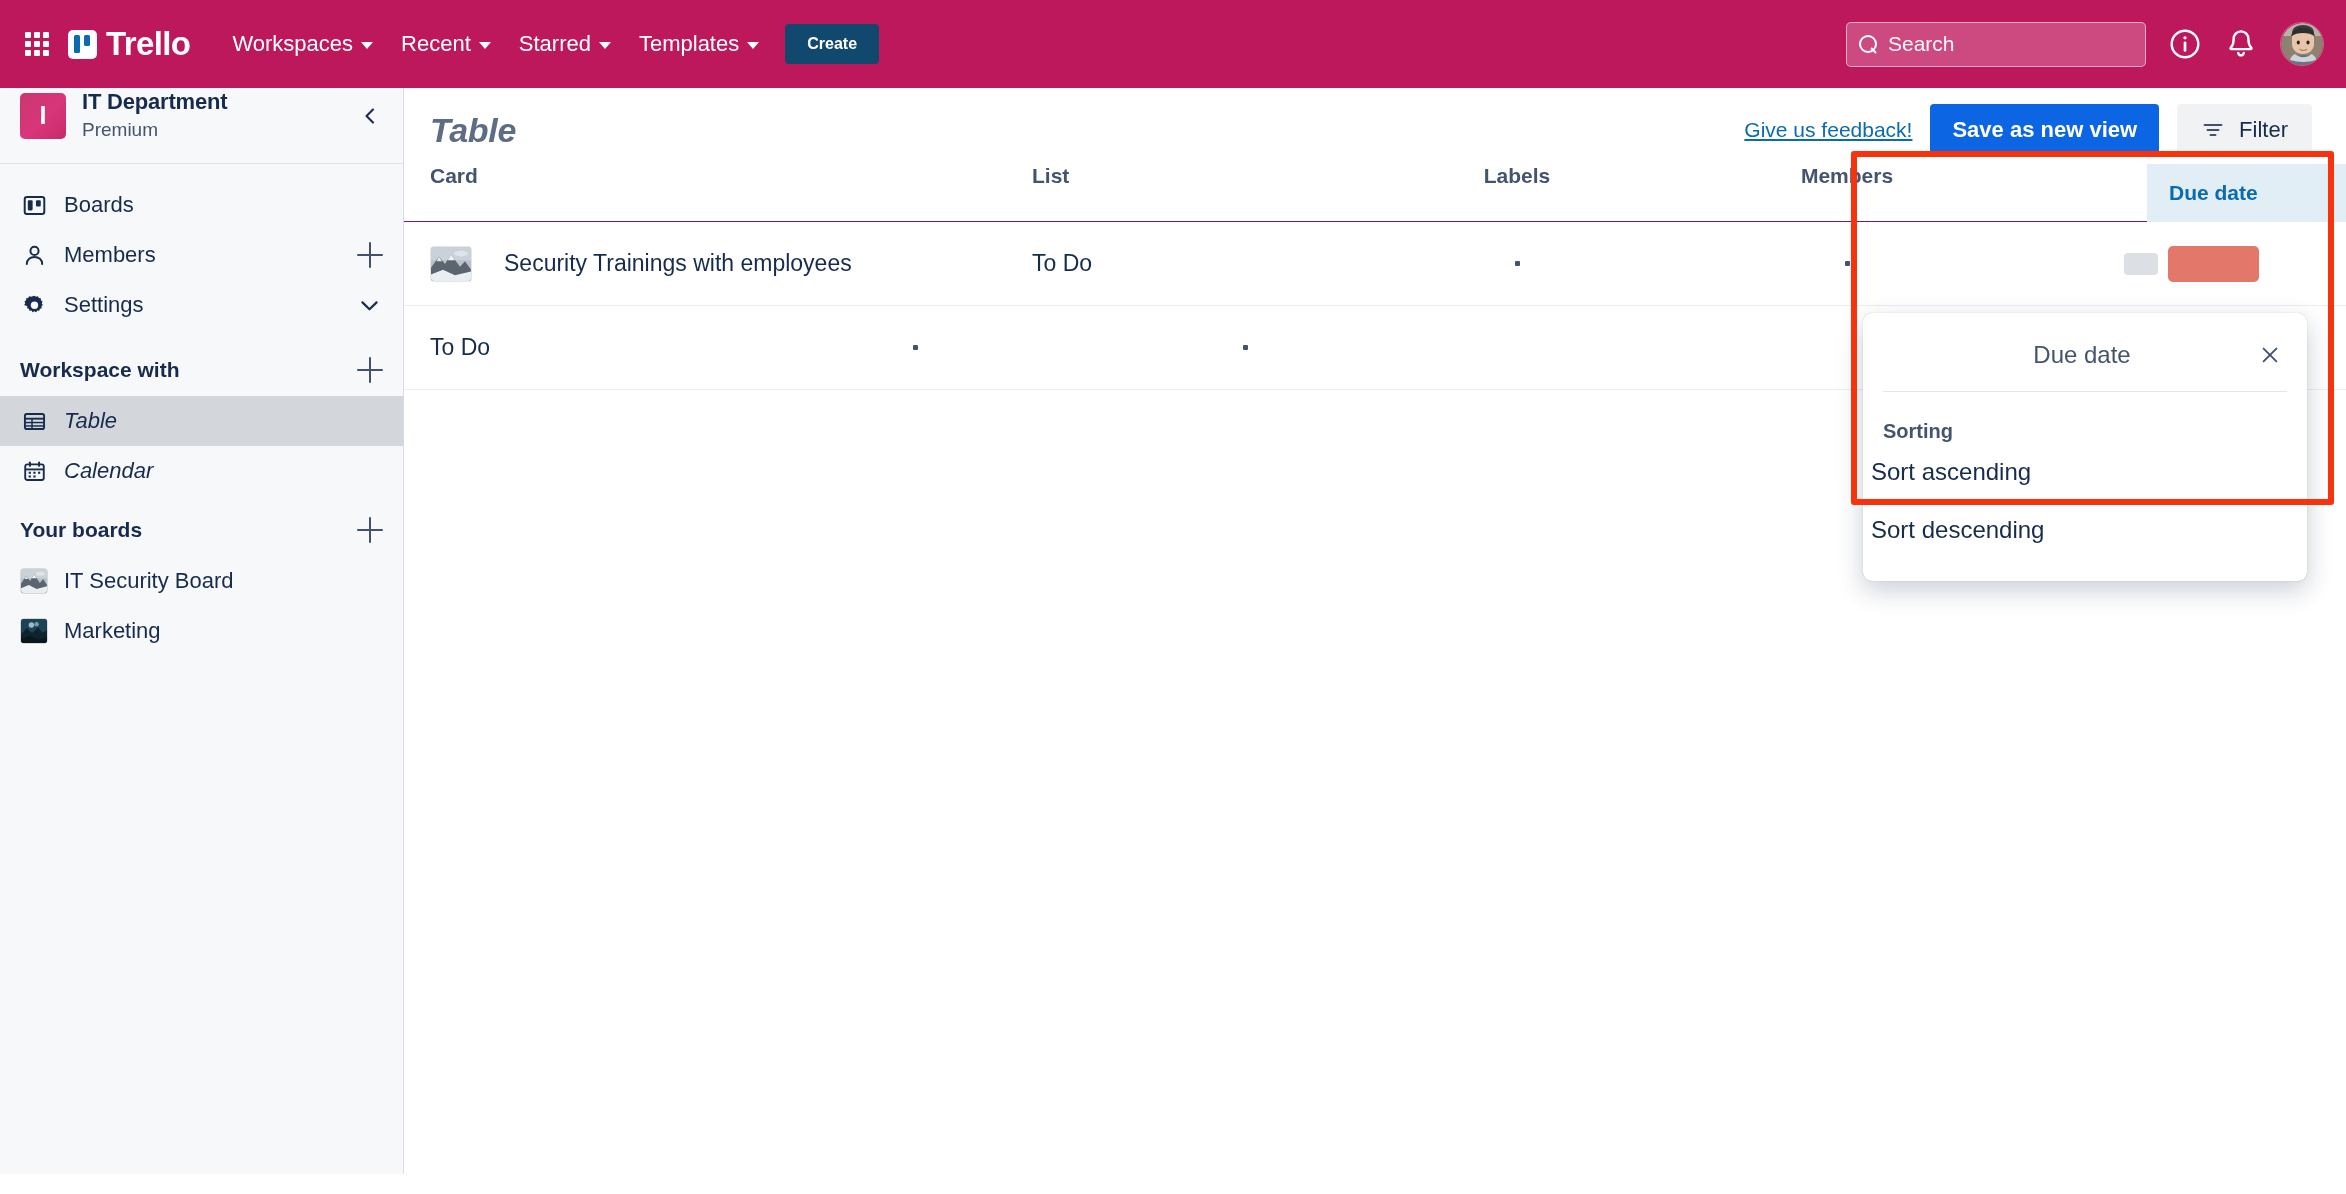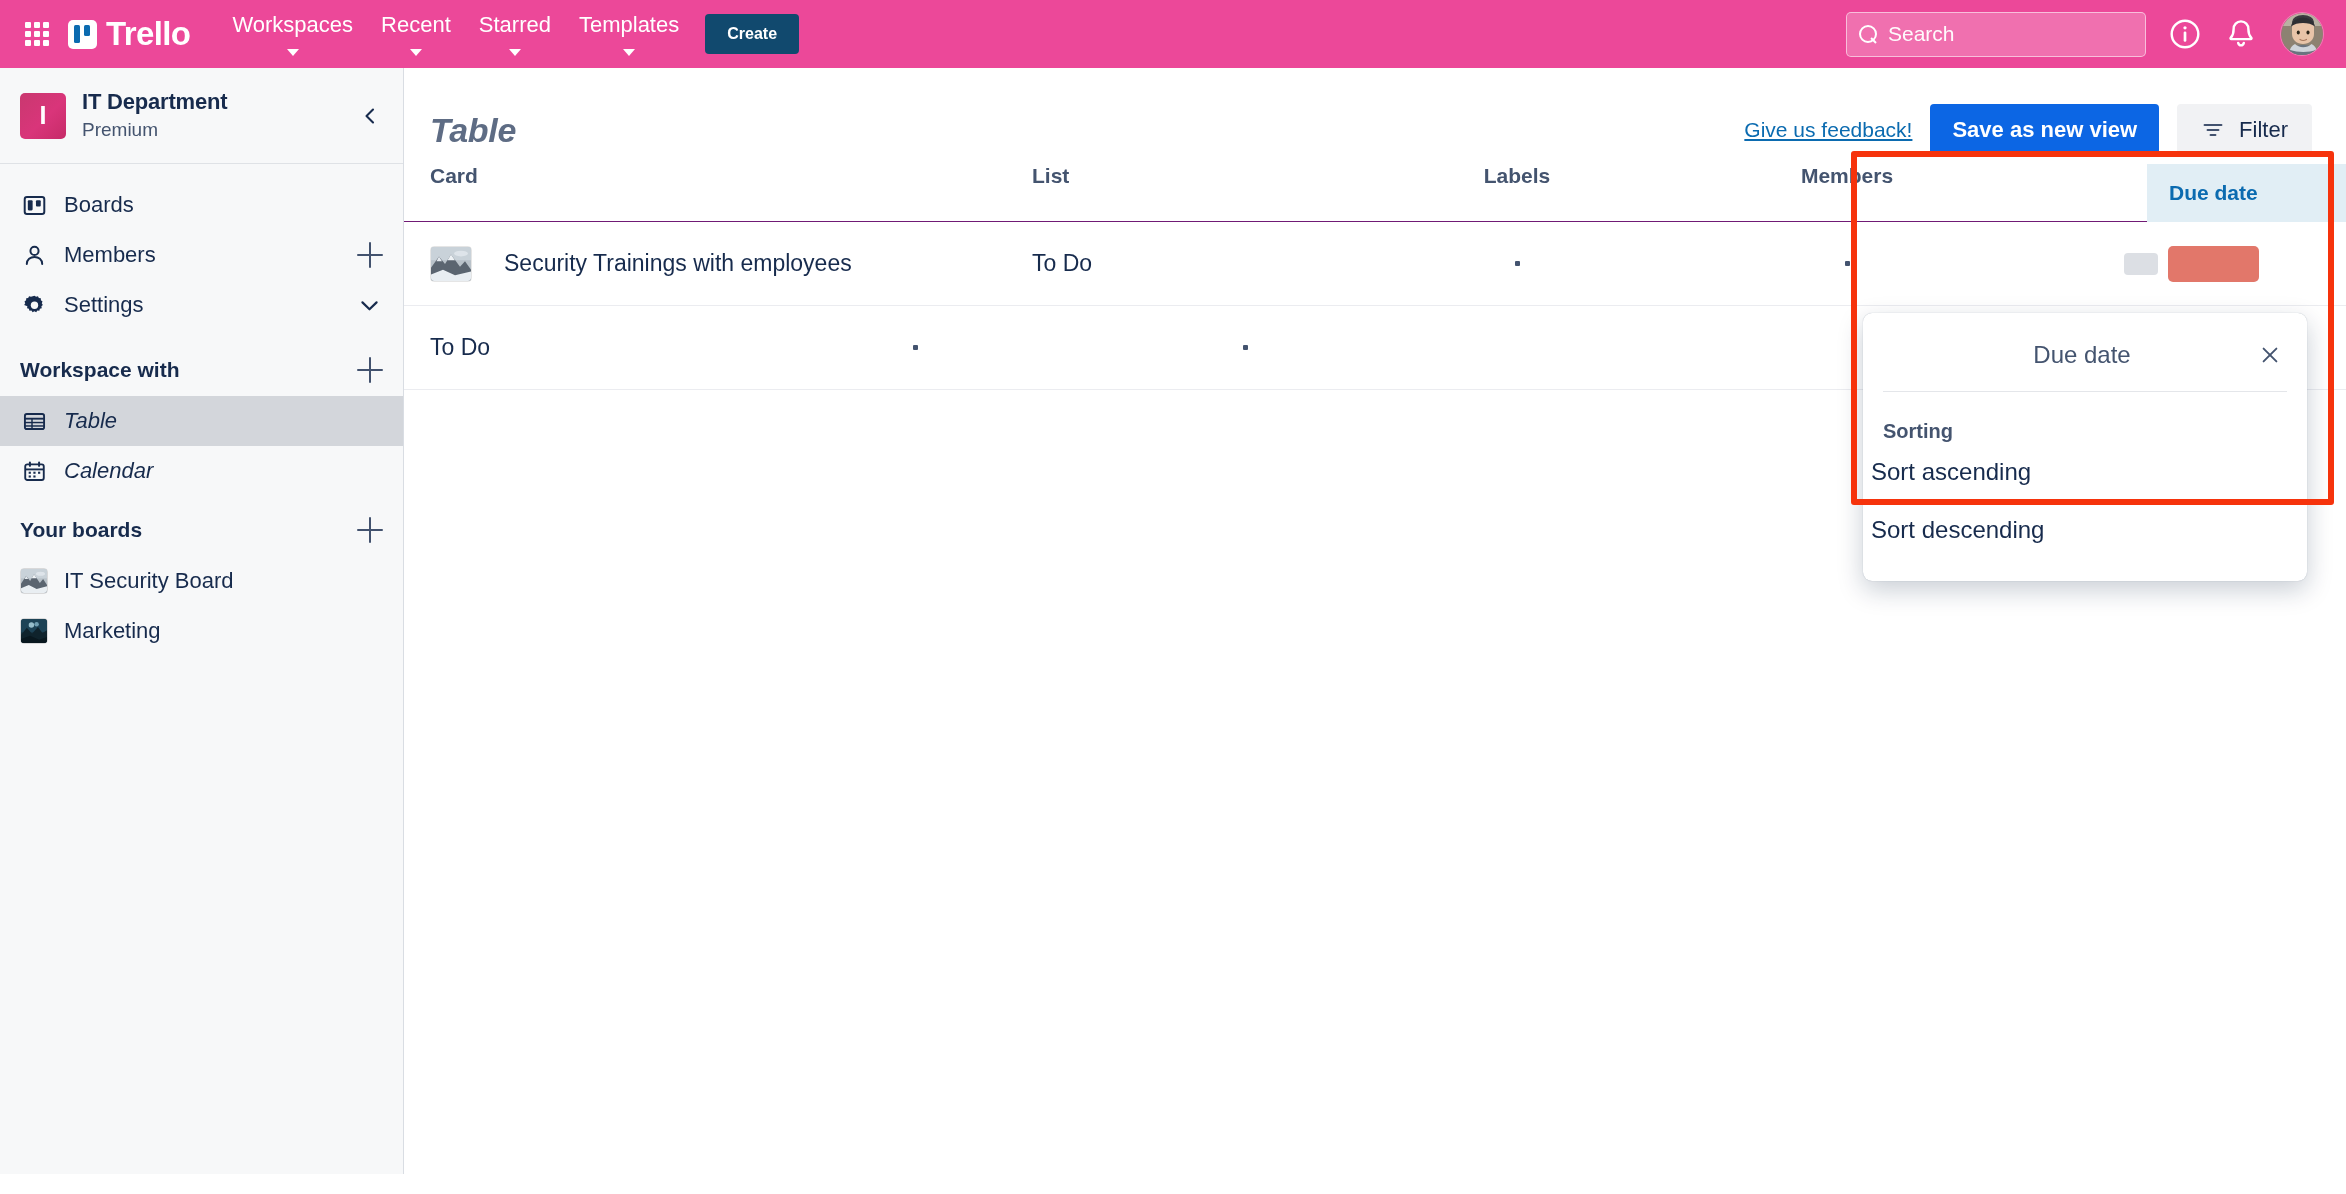--- a/index.html
+++ b/index.html
@@ -12,22 +12,22 @@
   #app {
     position: relative;
     width: 2346px; height: 1194px;
     background: #ffffff;
     overflow: hidden;
   }
 
   
   #topnav {
     position: absolute; top: 0; left: 0;
-    width: 2346px; height: 68px;
-    background: #ec4899;
+    width: 2346px; height: 88px;
+    background: #be185d;
     display: flex; align-items: center;
     padding: 0 22px;
     z-index: 40;
   }
   .tn-grid {
     width: 30px; height: 30px;
     display: grid;
     grid-template-columns: repeat(3, 6px);
     grid-template-rows: repeat(3, 6px);
     gap: 3px;
@@ -55,21 +55,21 @@
   }
   .tn-logo-text {
     color: #ffffff; font-size: 33px; font-weight: 700;
     letter-spacing: -0.6px;
   }
 
   .tn-item {
     display: flex; align-items: center; gap: 8px;
     color: #ffffff; font-size: 22px;
     padding: 9px 14px; border-radius: 4px;
-    cursor: pointer; white-space: nowrap; flex-direction: column;
+    cursor: pointer; white-space: nowrap;
   }
   .chev-d {
     width: 0; height: 0;
     border-left: 6px solid transparent;
     border-right: 6px solid transparent;
     border-top: 7px solid #ffffff;
     margin-top: 3px;
   }
 
   .tn-create {

